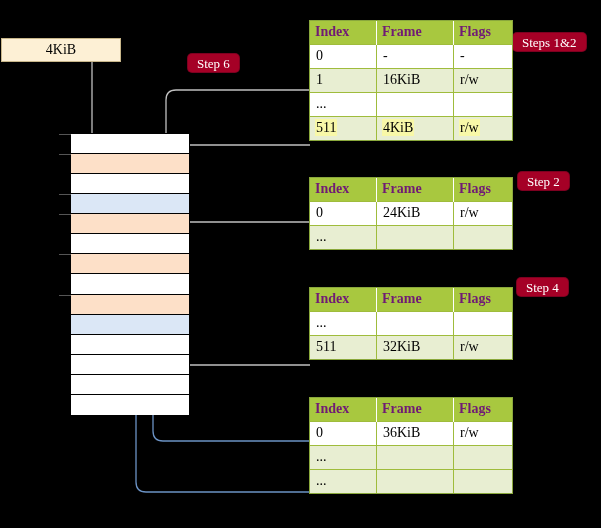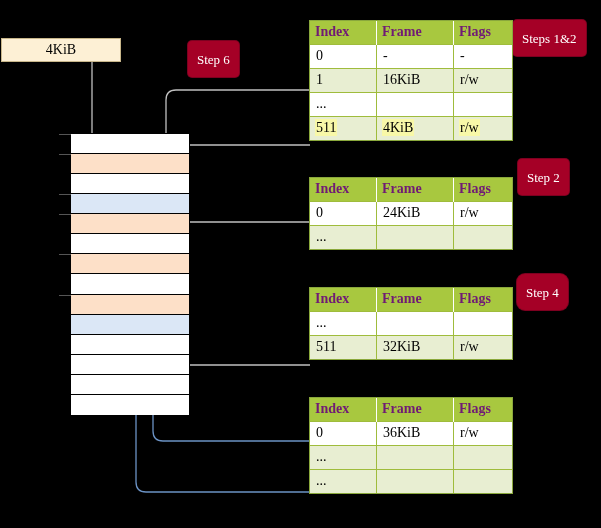--- a/index.html
+++ b/index.html
@@ -16,32 +16,33 @@
   
   .kib-box{
     position:absolute;left:1px;top:38px;width:118px;height:22px;
     background:#fdf0d5;border:1px solid #c8b68a;
     display:flex;align-items:center;justify-content:center;
     font-size:14px;line-height:1;
   }
 
   
   .badge{
-    position:absolute;height:36px;
+    position:absolute;height:18px;
     background:#a50026;color:#fff;
     border-radius:4px;
     display:flex;align-items:center;justify-content:center;
     font-size:13px;padding:0 9px;line-height:1;
     white-space:nowrap;
     box-shadow:0 0 0 1px #7d0020;
+    margin-top:13px;
   }
   .badge-s0{left:188px;top:41px;}
   .badge-s12{left:513px;top:20px;}
   .badge-s3{left:518px;top:159px;}
-  .badge-s4{left:517px;top:274px;border-radius:8px;}
+  .badge-s4{left:517px;top:265px;}
 
   
   .memcol{
     position:absolute;left:70px;top:133px;width:120px;height:282px;
     border:1px solid #000;box-sizing:border-box;background:#fff;
   }
   .memrow{
     height:20.07px;box-sizing:border-box;
     border-bottom:1px solid #000;
     background:#fff;

